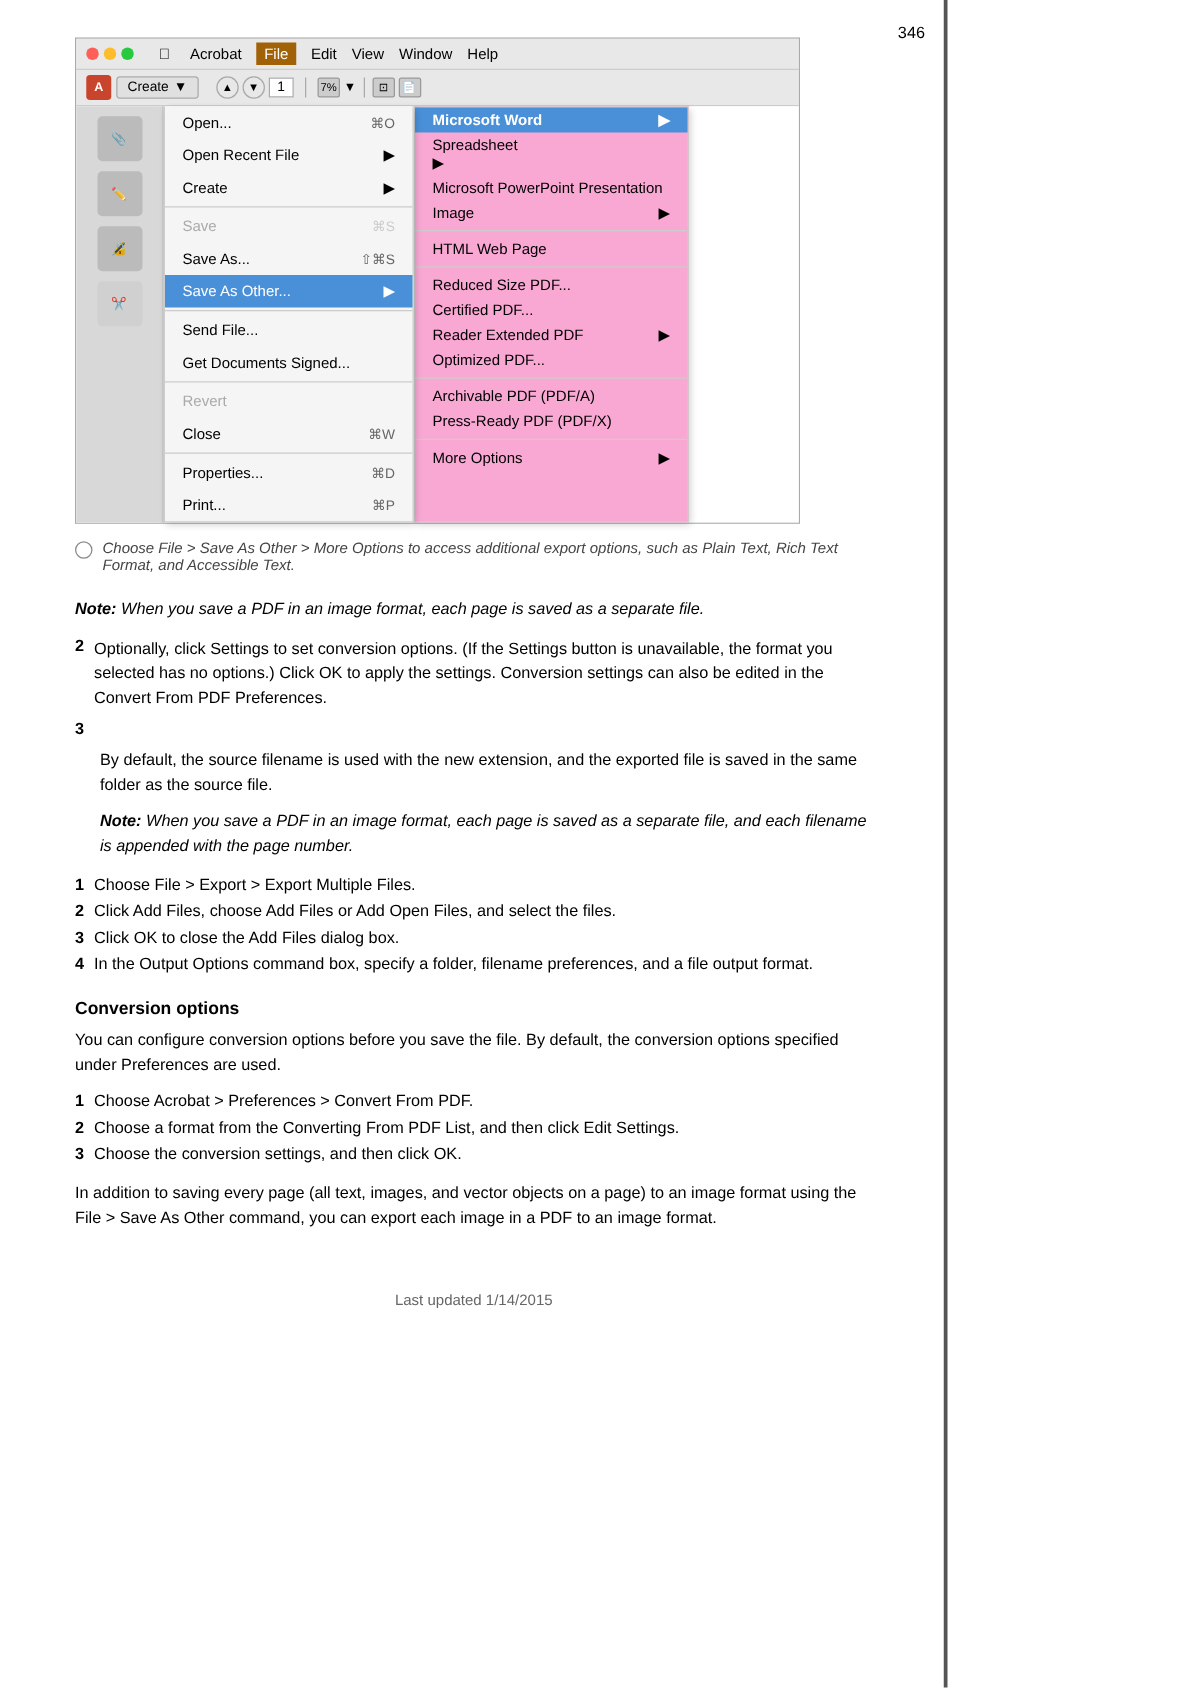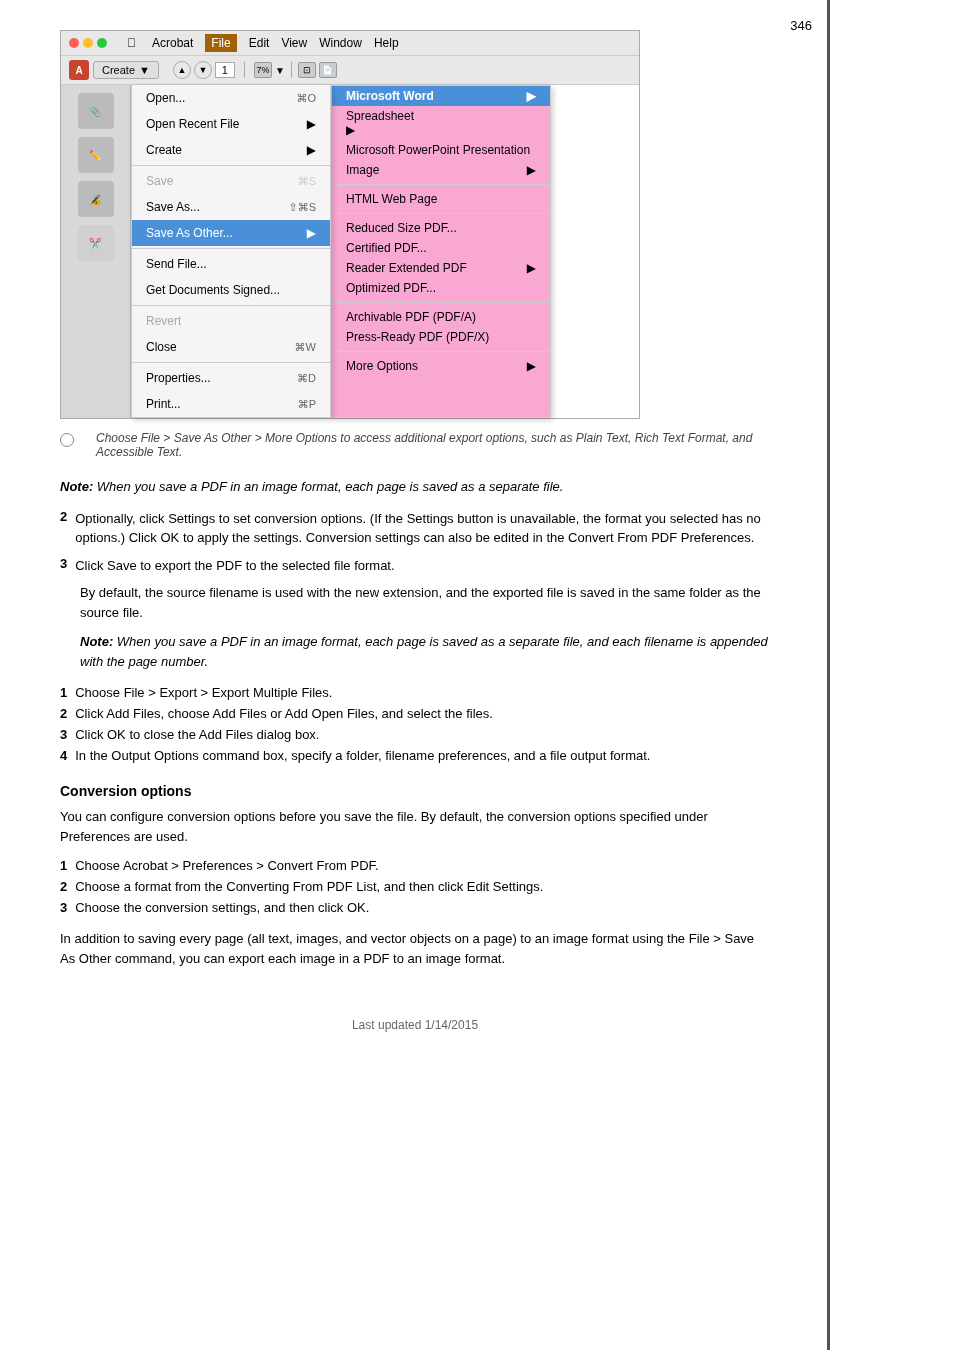--- a/index.html
+++ b/index.html
@@ -310,21 +310,21 @@
       padding: 1px 4px;
       font-size: 11px;
       background: #fff;
       min-width: 20px;
       text-align: center;
     }
   </style>
 </head>
 <body>
 
-<div style="position:relative; width:830px; min-height:1350px; background:#fff;">
+<div style="position:relative; width:758px; min-height:1350px; background:#fff;">
 
   <div class="top-border"></div>
 
   <div class="page-number">346</div>
 
   <div class="content-area">
 
 
     <div class="screenshot-container">
       <div class="acrobat-window">
@@ -480,39 +480,38 @@
                 <span>More Options</span>
                 <span>▶</span>
               </div>
             </div>
           </div>
         </div>
       </div>
     </div>
 
     <div class="caption-area">
-      <div style="display:flex;align-items:flex-start;gap:22px;">
+      <div style="display:flex;align-items:flex-start;gap:8px;">
         <div style="width:14px;height:14px;border-radius:50%;border:1.5px solid #888;flex-shrink:0;margin-top:2px;"></div>
         <span>Choose File &gt; Save As Other &gt; More Options to access additional export options, such as Plain Text, Rich Text Format, and Accessible Text.</span>
       </div>
     </div>
 
     <p class="note-para">
       <span class="note-label">Note:</span>
       <em> <span>When you save a PDF in an image format, each page is saved as a separate file.</span></em>
     </p>
 
     <div style="display:flex;gap:8px;margin-bottom:8px;">
       <span style="font-weight:bold;flex-shrink:0;">2</span>
       <p class="note-para" style="margin:0;">Optionally, click Settings to set conversion options. (If the Settings button is unavailable, the format you selected has no options.) Click OK to apply the settings. Conversion settings can also be edited in the Convert From PDF Preferences.</p>
     </div>
 
     <div style="display:flex;gap:8px;margin-bottom:8px;">
       <span style="font-weight:bold;flex-shrink:0;">3</span>
-      <p class="note-para" style="margin:0;">Click Save to export the PDF to the selected file format.</p>
     </div>
 
     <div style="margin-left:20px;margin-bottom:10px;">
       <p class="note-para" style="margin:0;">By default, the source filename is used with the new extension, and the exported file is saved in the same folder as the source file.</p>
     </div>
 
     <div style="margin-left:20px;margin-bottom:14px;">
       <p class="note-para" style="margin:0;">
         <span class="note-label">Note:</span>
         <em> <span>When you save a PDF in an image format, each page is saved as a separate file, and each filename is appended with the page number.</span></em>

